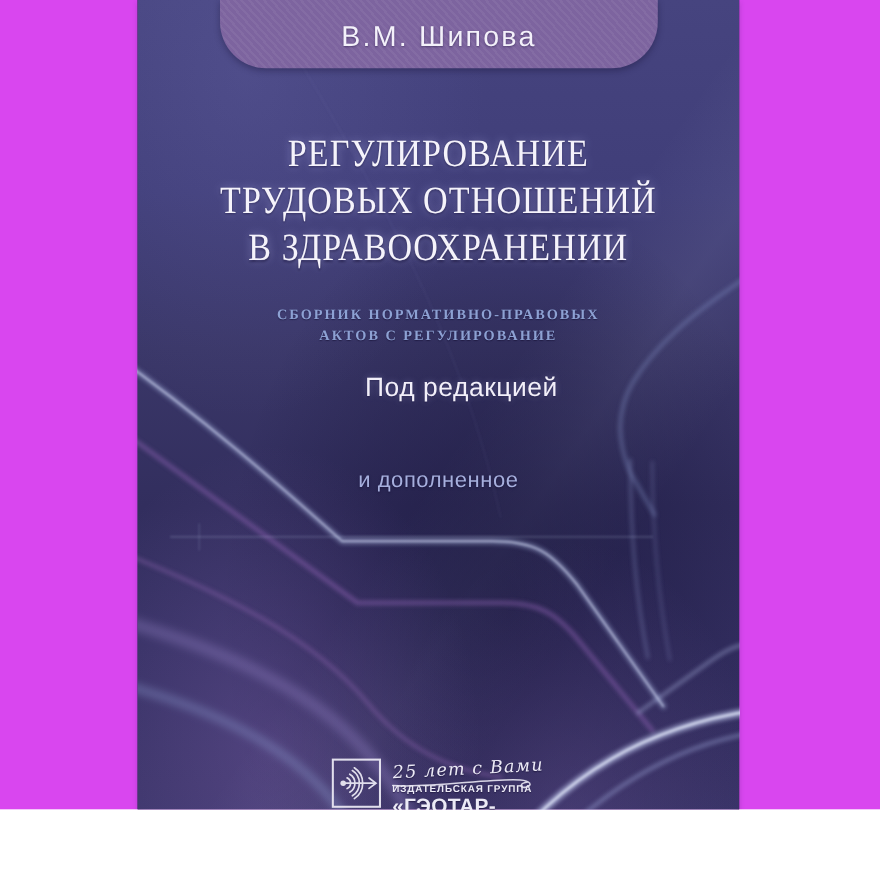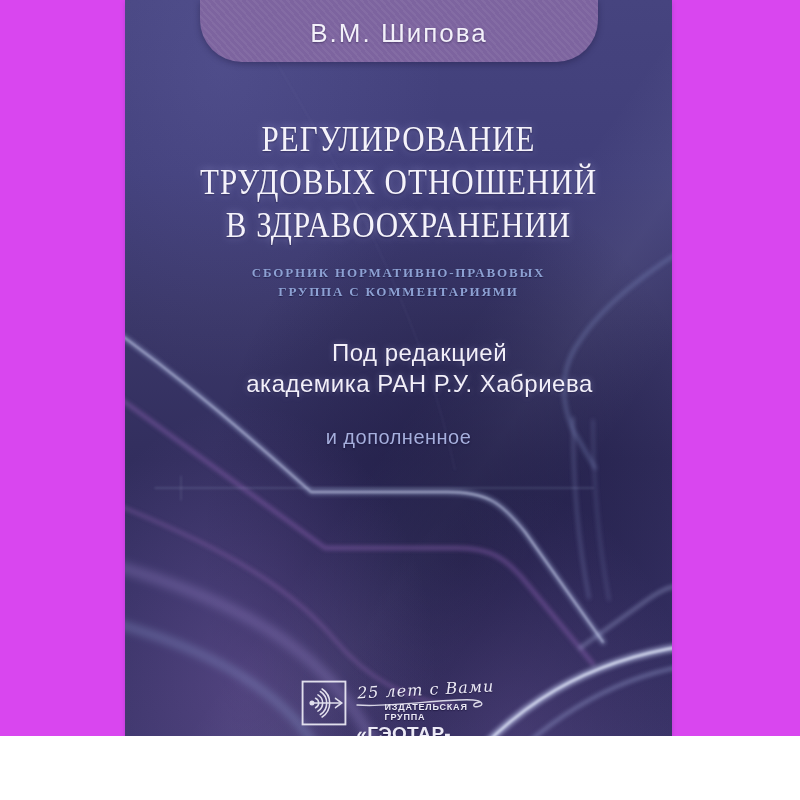--- a/index.html
+++ b/index.html
@@ -20,42 +20,42 @@
   .banner::after{content:"";position:absolute;inset:0;border-radius:inherit;
           background:repeating-linear-gradient(48deg,rgba(255,255,255,.05) 0 2px,rgba(0,0,0,0) 2px 5px);}
   .author{color:#f3f0fa;font-size:26px;letter-spacing:2px;padding-top:4px;
           text-shadow:0 1px 2px rgba(30,20,60,.5);}
   
   .title{position:absolute;top:118px;left:0;width:100%;text-align:center;
          font-family:"Liberation Serif",serif;font-weight:400;
          font-size:31px;line-height:38px;letter-spacing:1px;color:#f5f3fb;
          transform:scaleY(1.13);transform-origin:top center;
          text-shadow:0 0 8px rgba(195,195,255,.45),0 1px 2px rgba(15,10,45,.6);}
-  .subtitle{position:absolute;top:263px;left:0;width:100%;text-align:center;
+  .subtitle{position:absolute;top:276px;left:0;width:100%;text-align:center;
          font-family:"Liberation Serif",serif;font-weight:bold;
          font-size:13px;line-height:19px;letter-spacing:1.8px;color:#8da1d3;
          text-shadow:0 1px 1px rgba(15,10,45,.5);}
   .editor{position:absolute;top:337px;left:0;width:100%;text-align:center;
          font-size:24px;line-height:31px;letter-spacing:.5px;color:#f2eff9;
          text-shadow:0 0 6px rgba(190,190,250,.35),0 1px 2px rgba(15,10,45,.55);margin-left:21px;}
   .edition{position:absolute;top:424px;left:0;width:100%;text-align:center;
          font-size:20px;line-height:26px;letter-spacing:.5px;color:#a6afdd;
          text-shadow:0 1px 2px rgba(15,10,45,.5);}
   .tline{display:block;}
   
   .publisher{position:absolute;bottom:26px;left:0;width:100%;
          display:flex;justify-content:center;align-items:flex-start;gap:10px;}
   .pub-icon{width:46px;height:46px;flex:0 0 auto;opacity:.95;}
   .pub-text{position:relative;width:140px;color:#eceaf6;}
   .anniv{display:inline-block;font-family:"DejaVu Serif",serif;font-style:italic;
          font-size:16px;letter-spacing:1px;transform:rotate(-3deg);
          text-shadow:0 1px 1px rgba(15,10,45,.5);}
   .flourish{position:absolute;left:-2px;top:15px;width:136px;height:16px;}
   .pub-group{font-size:9px;font-weight:bold;letter-spacing:.8px;margin-top:3px;
-         text-shadow:0 1px 1px rgba(15,10,45,.5);margin-left:28px;}
+         text-shadow:0 1px 1px rgba(15,10,45,.5);}
   .pub-name{font-size:19px;font-weight:bold;letter-spacing:.2px;margin-top:1px;
          text-shadow:0 1px 1px rgba(15,10,45,.5);}
 </style>
 </head>
 <body>
 
 <div id="screen">
   <div class="cover">
 
     <svg class="art" viewBox="0 0 547 793" preserveAspectRatio="none" aria-hidden="true">
@@ -140,26 +140,25 @@
     </div>
 
     <div class="title">
       <span class="tline">РЕГУЛИРОВАНИЕ</span>
       <span class="tline">ТРУДОВЫХ ОТНОШЕНИЙ</span>
       <span class="tline">В ЗДРАВООХРАНЕНИИ</span>
     </div>
 
     <div class="subtitle">
       <span class="tline">СБОРНИК НОРМАТИВНО-ПРАВОВЫХ</span>
-      <span class="tline">ГРУППА С КОММЕНТАРИЯМИ</span>
+      <span class="tline">АКТОВ С РЕГУЛИРОВАНИЕ</span>
     </div>
 
     <div class="editor">
       <span class="tline">Под редакцией</span>
-      <span class="tline">академика РАН Р.У. Хабриева</span>
     </div>
 
     <div class="edition">
       <span class="tline">и дополненное</span>
     </div>
 
     <div class="publisher">
       <svg class="pub-icon" viewBox="0 0 44 44" aria-hidden="true">
         <g fill="none" stroke="#e9e7f3" stroke-width="1.8">
           <rect x="1.5" y="1.5" width="41" height="41"></rect>

